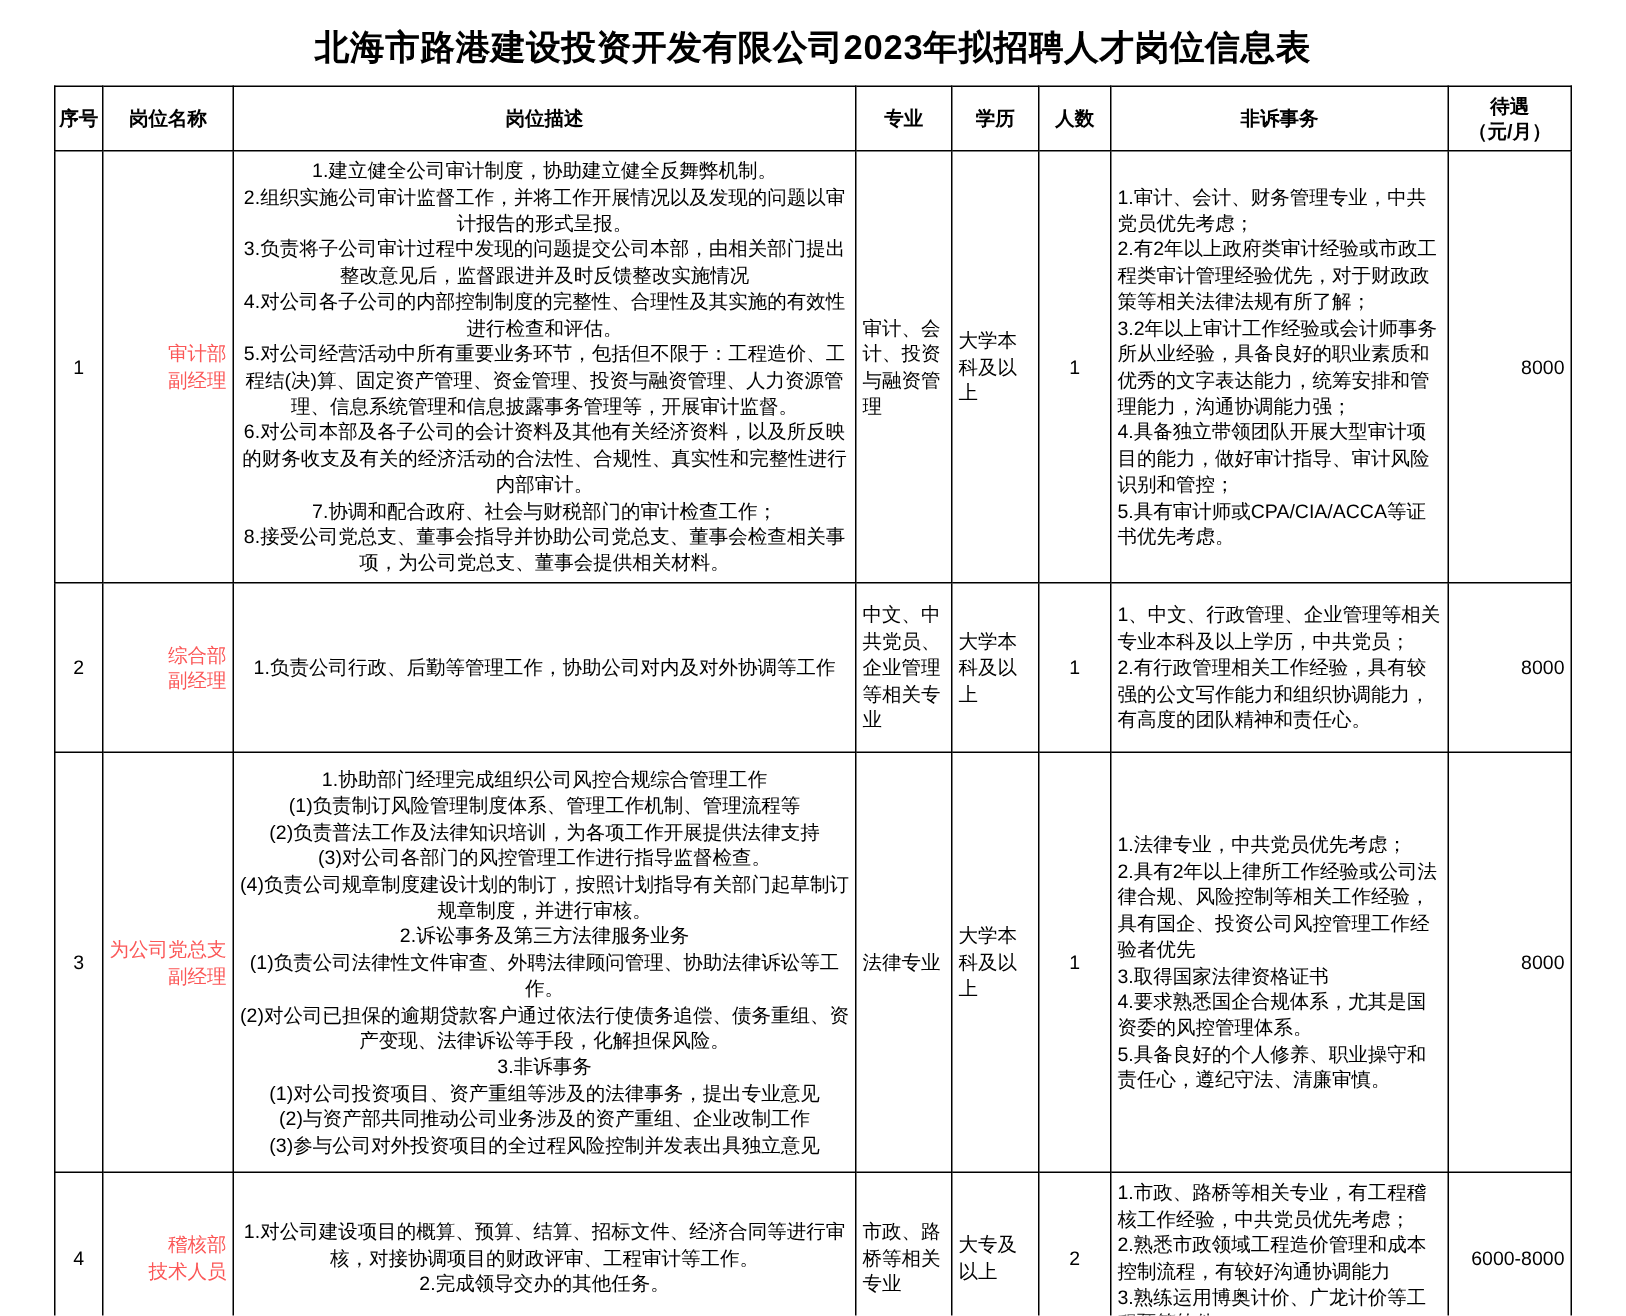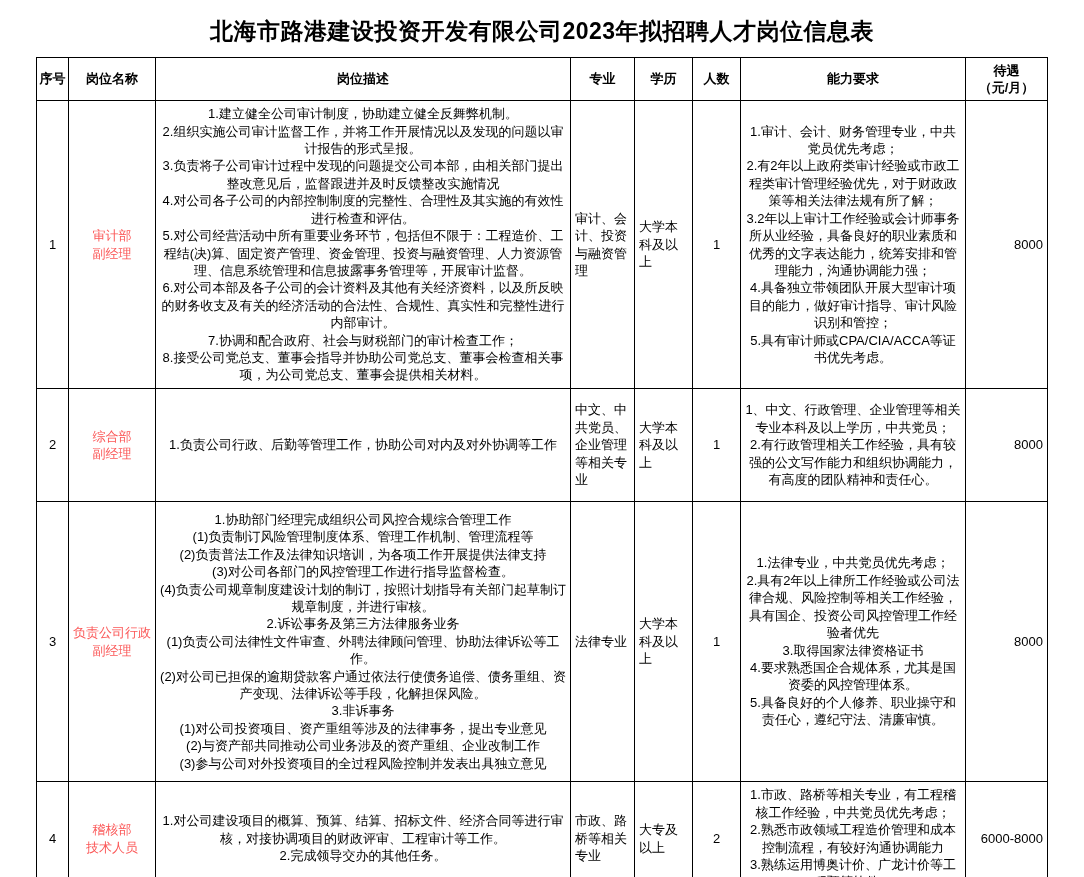--- a/index.html
+++ b/index.html
@@ -47,26 +47,26 @@
     word-break: break-all;
     overflow: hidden;
   }
   table.jobs th {
     font-weight: bold;
     text-align: center;
     height: 40px;
     padding: 1px 2px;
   }
   td.c-no     { text-align: center; }
-  td.c-pos    { text-align: center; color: #fb5757; }
+  td.c-pos    { text-align: right; color: #fb5757; }
   td.c-desc   { text-align: center; }
   td.c-major  { text-align: left; }
   td.c-edu    { text-align: left; }
   td.c-count  { text-align: center; }
-  td.c-req    { text-align: center; }
+  td.c-req    { text-align: left; }
   td.c-salary { text-align: right; }
   tr.r1 td { height: 283px; }
   tr.r2 td { height: 108px; }
   tr.r3 td { height: 275px; }
   tr.r4 td { height: 109px; }
 </style>
 </head>
 <body>
 
 <div class="page">
@@ -85,21 +85,21 @@
       <col style="width:82px">
     </colgroup>
     <thead>
       <tr>
         <th>序号</th>
         <th>岗位名称</th>
         <th>岗位描述</th>
         <th>专业</th>
         <th>学历</th>
         <th>人数</th>
-        <th>能力要求</th>
+        <th>非诉事务</th>
         <th>待遇
 （元/月）</th>
       </tr>
     </thead>
     <tbody>
       <tr class="r1">
         <td class="c-no">1</td>
         <td class="c-pos">审计部
 副经理</td>
         <td class="c-desc">1.建立健全公司审计制度，协助建立健全反舞弊机制。
@@ -127,21 +127,21 @@
         <td class="c-desc">1.负责公司行政、后勤等管理工作，协助公司对内及对外协调等工作</td>
         <td class="c-major">中文、中共党员、企业管理等相关专业</td>
         <td class="c-edu">大学本科及以上</td>
         <td class="c-count">1</td>
         <td class="c-req">1、中文、行政管理、企业管理等相关专业本科及以上学历，中共党员；
 2.有行政管理相关工作经验，具有较强的公文写作能力和组织协调能力，有高度的团队精神和责任心。</td>
         <td class="c-salary">8000</td>
       </tr>
       <tr class="r3">
         <td class="c-no">3</td>
-        <td class="c-pos">负责公司行政
+        <td class="c-pos">为公司党总支
 副经理</td>
         <td class="c-desc">1.协助部门经理完成组织公司风控合规综合管理工作
 (1)负责制订风险管理制度体系、管理工作机制、管理流程等
 (2)负责普法工作及法律知识培训，为各项工作开展提供法律支持
 (3)对公司各部门的风控管理工作进行指导监督检查。
 (4)负责公司规章制度建设计划的制订，按照计划指导有关部门起草制订规章制度，并进行审核。
 2.诉讼事务及第三方法律服务业务
 (1)负责公司法律性文件审查、外聘法律顾问管理、协助法律诉讼等工作。
 (2)对公司已担保的逾期贷款客户通过依法行使债务追偿、债务重组、资产变现、法律诉讼等手段，化解担保风险。
 3.非诉事务

